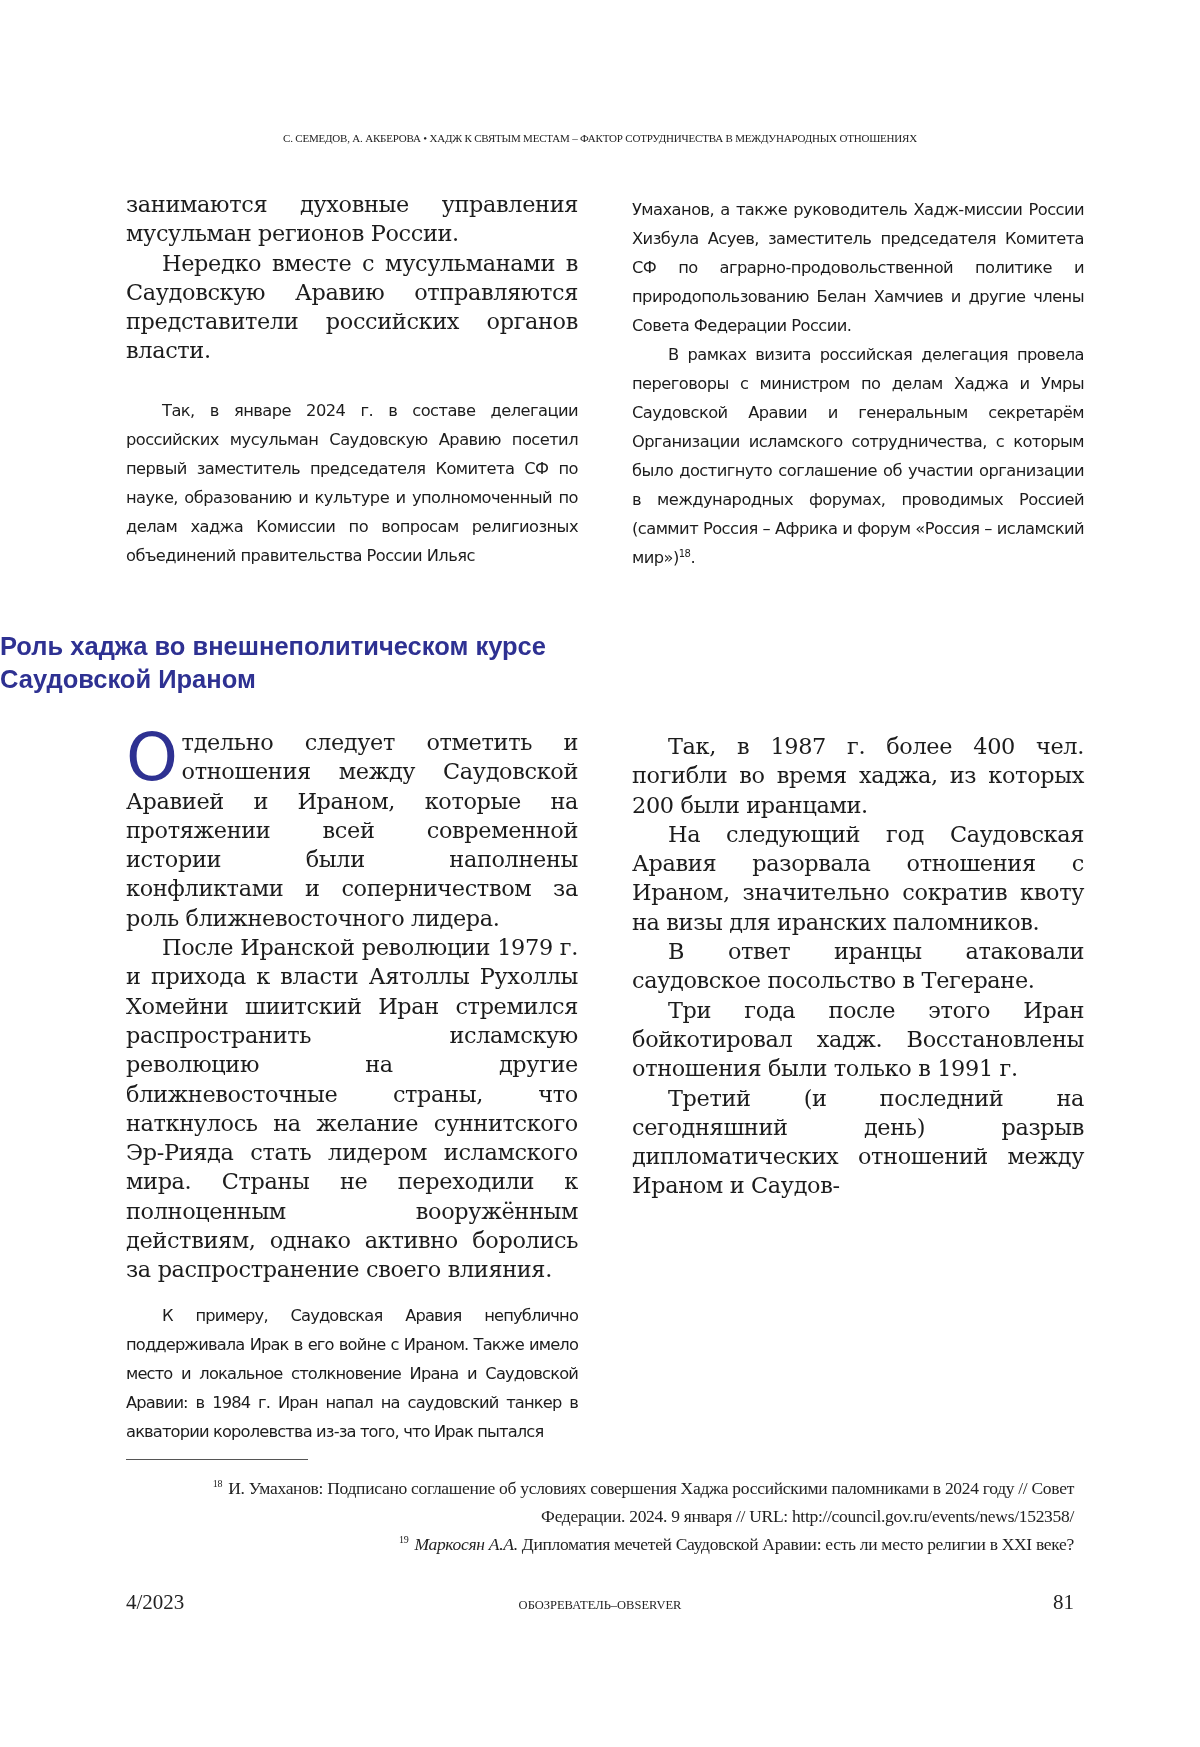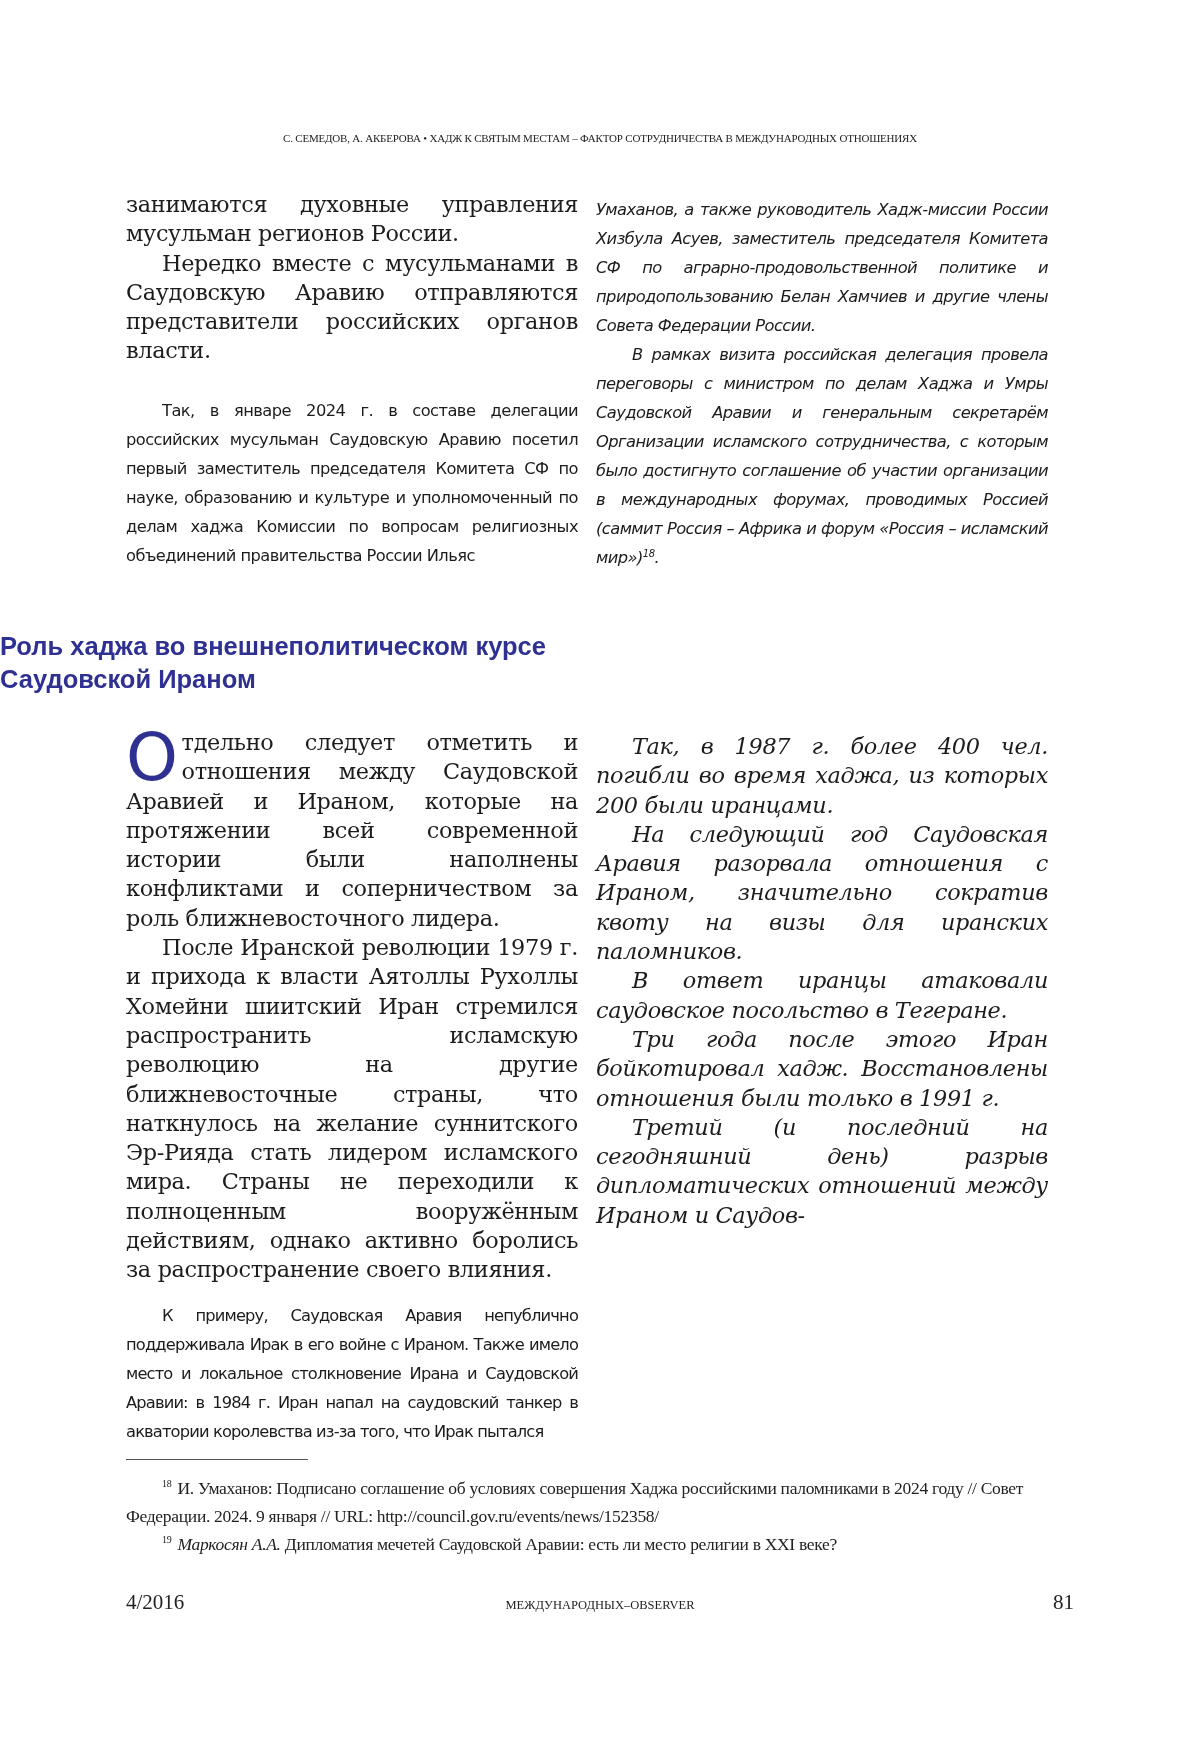--- a/index.html
+++ b/index.html
@@ -3,21 +3,21 @@
 <meta charset="utf-8">
 <style>
   html, body { margin: 0; padding: 0; background: #ffffff; }
   body { width: 1200px; height: 1747px; position: relative; overflow: hidden; color: #1a1a1a; }
   .running-head {
     position: absolute; top: 132px; left: 0; width: 1200px; text-align: center;
     font-family: "Liberation Serif", serif; font-size: 11px; letter-spacing: -0.2px; color: #222;
   }
   .col { position: absolute; width: 452px; }
   .left { left: 126px; }
-  .right { left: 596px; font-style: italic; }
+  .right { left: 632px; }
   .serif {
     font-family: "DejaVu Serif", serif; font-size: 22.4px; line-height: 29.3px;
     text-align: justify; margin: 0; color: #1c1c1c; letter-spacing: -0.35px;
   }
   .sans {
     font-family: "DejaVu Sans", sans-serif; font-size: 16.3px; line-height: 29px;
     text-align: justify; margin: 0; color: #1c1c1c; letter-spacing: -0.55px;
   }
   .sans-tight { letter-spacing: -0.85px; }
   .indent { text-indent: 36px; }
@@ -25,21 +25,21 @@
   .section-title {
     position: absolute; top: 630px; left: 0; width: 1200px; text-align: left;
     font-family: "Liberation Sans", sans-serif; font-weight: bold; font-size: 25.5px; line-height: 33px;
     color: #2e3192;
   }
   .dropcap {
     float: left; font-family: "DejaVu Sans", sans-serif; color: #2e3192; font-size: 66px;
     line-height: 56px; margin: 2px 4px 0 0; font-weight: normal;
   }
   .fn-rule { position: absolute; top: 1459px; left: 126px; width: 182px; height: 1px; background: #555; }
-  .footnotes { position: absolute; top: 1474px; left: 126px; width: 948px; font-family: "Liberation Serif", serif; font-size: 17.5px; line-height: 28px; color: #222; letter-spacing: -0.3px; }
+  .footnotes { position: absolute; top: 1474px; left: 126px; width: 948px; font-family: "Liberation Serif", serif; font-size: 17.5px; line-height: 28px; color: #222; letter-spacing: -0.3px; text-align: right; }
   .footnotes p { margin: 0; }
   .footnotes .fnp { text-indent: 36px; }
   .footnotes sup { font-size: 10px; margin-right: 6px; }
   .footer { position: absolute; top: 1590px; left: 126px; width: 948px; font-family: "Liberation Serif", serif; color: #222; }
   .footer .issue { position: absolute; left: 0; top: 0; font-size: 21px; }
   .footer .journal { position: absolute; left: 0; width: 948px; text-align: center; top: 8px; font-size: 12.5px; }
   .footer .pageno { position: absolute; right: 0; top: 0; font-size: 21px; }
 </style>
 </head>
 <body>
@@ -80,16 +80,16 @@
   <p class="serif indent">Третий (и последний на сегодняшний день) разрыв дипломатических отношений между Ираном и Саудов-</p>
 </div>
 
 <div class="fn-rule"></div>
 <div class="footnotes">
   <p class="fnp"><sup>18</sup><span>И. Умаханов: Подписано соглашение об условиях совершения Хаджа российскими паломниками в 2024 году // Совет Федерации. 2024. 9 января // URL: http://council.gov.ru/events/news/152358/</span></p>
   <p class="fnp"><sup>19</sup><i>Маркосян А.А.</i><span> Дипломатия мечетей Саудовской Аравии: есть ли место религии в XXI веке?</span></p>
 </div>
 
 <div class="footer">
-  <span class="issue">4/2016</span>
-  <span class="journal">МЕЖДУНАРОДНЫХ–OBSERVER</span>
+  <span class="issue">4/2023</span>
+  <span class="journal">ОБОЗРЕВАТЕЛЬ–OBSERVER</span>
   <span class="pageno">81</span>
 </div>
 
 </body></html>

